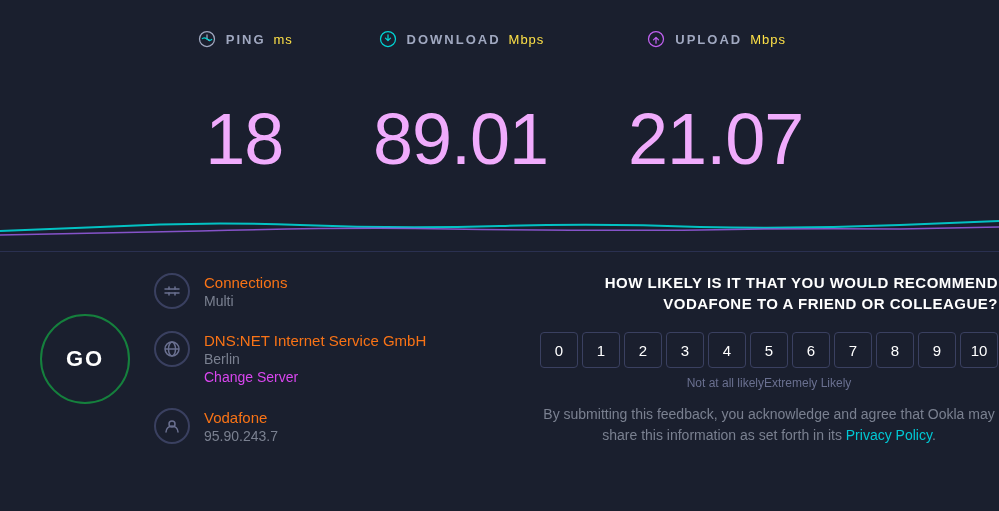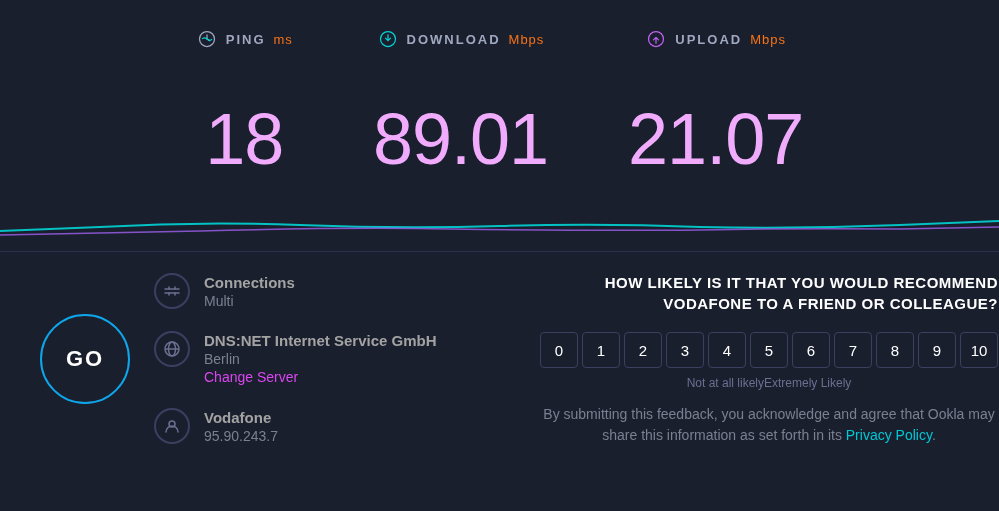--- a/index.html
+++ b/index.html
@@ -51,21 +51,21 @@
     .metric-label {
       font-size: 13px;
       font-weight: 700;
       letter-spacing: 2px;
       color: #a0a8c0;
       text-transform: uppercase;
     }
 
     .metric-unit {
       font-size: 13px;
-      color: #f97316;
+      color: #fde047;
       letter-spacing: 1px;
     }
 
     .metric-value {
       font-size: 72px;
       font-weight: 400;
       color: #f0abfc;
       line-height: 1.1;
       letter-spacing: -1px;
     }
@@ -98,21 +98,21 @@
       display: flex;
       align-items: center;
       gap: 24px;
       flex: 0 0 460px;
     }
 
     .go-button {
       width: 90px;
       height: 90px;
       border-radius: 50%;
-      border: 2px solid #0ea5e9;
+      border: 2px solid #15803d;
       background: transparent;
       color: #ffffff;
       font-size: 22px;
       font-weight: 700;
       letter-spacing: 2px;
       cursor: pointer;
       display: flex;
       align-items: center;
       justify-content: center;
       flex-shrink: 0;
@@ -142,22 +142,22 @@
       color: #6a7090;
     }
 
     .info-text-block {
       display: flex;
       flex-direction: column;
     }
 
     .info-title {
       font-size: 15px;
-      font-weight: 700;
-      color: #a3a3a3;
+      font-weight: 400;
+      color: #f97316;
       line-height: 1.3;
     }
 
     .info-subtitle {
       font-size: 14px;
       color: #7a8090;
       line-height: 1.3;
     }
 
     .change-server-link {

